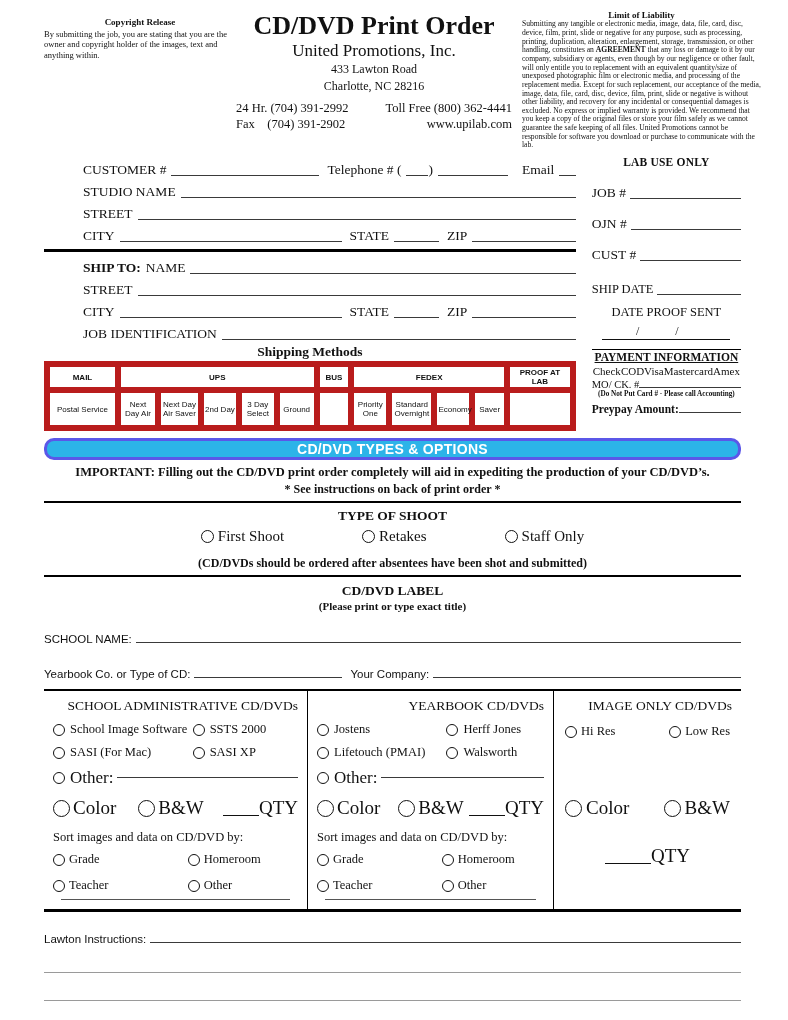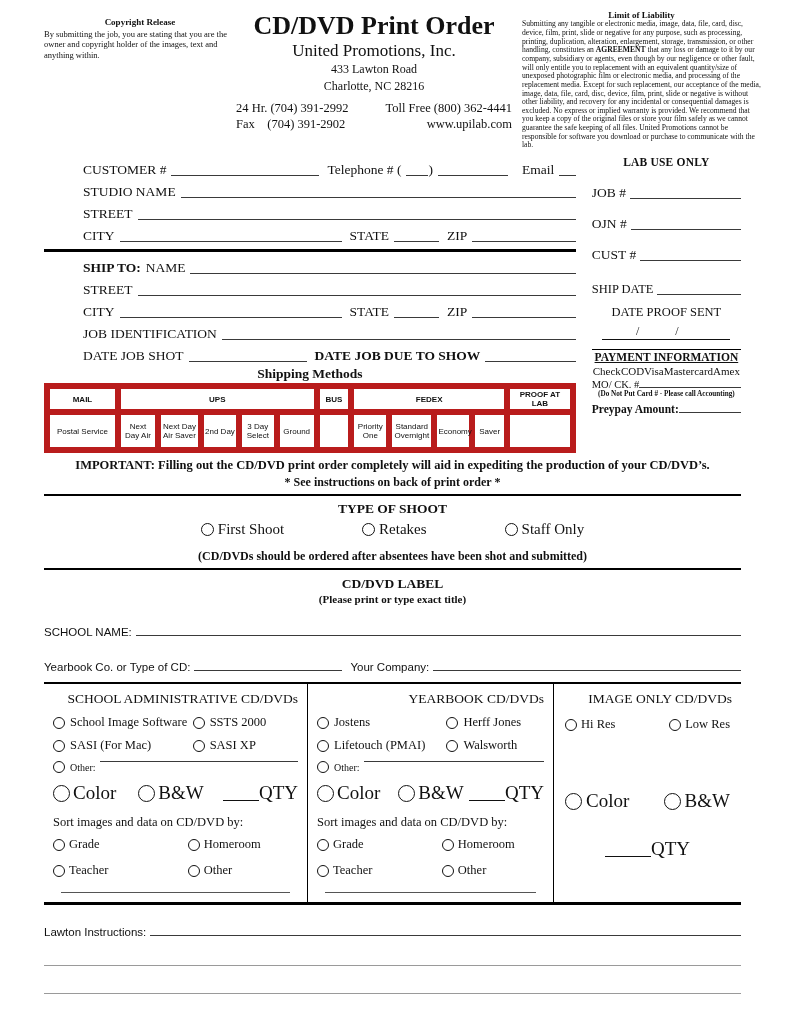--- a/index.html
+++ b/index.html
@@ -84,21 +84,21 @@
 
   
   .cols{display:flex;border-top:2px solid #000;border-bottom:3px solid #000;margin-top:9px;height:218px;}
   .colbox{box-sizing:border-box;padding:7px 9px 5px 9px;display:flex;flex-direction:column;}
   .c1{width:263px;}
   .c2{width:247px;border-left:1.5px solid #000;border-right:1.5px solid #000;}
   .c3{flex:1;}
   .col-title{font-weight:normal;font-size:13.5px;text-align:right;white-space:nowrap;}
   .optgrid{display:grid;grid-template-columns:57% 43%;row-gap:8px;margin-top:8px;font-size:12.5px;}
   .optgrid .opt{gap:5px;}
-  .other-row{display:flex;align-items:flex-start;margin-top:8px;font-size:10px;}
+  .other-row{display:flex;align-items:center;margin-top:8px;font-size:17px;}
   .other-row .opt{gap:5px;}
   .other-row .line{margin-left:4px;}
   .colorrow{display:flex;align-items:center;margin-top:9px;font-size:19px;}
   .colorrow .opt{gap:3px;}
   .qty-line{width:36px;border-bottom:1.5px solid #111;align-self:flex-end;margin-bottom:3px;}
   .sort-title{font-size:12.5px;margin-top:11px;}
   .sortgrid{display:grid;grid-template-columns:55% 45%;row-gap:11px;margin-top:7px;font-size:12.5px;}
   .spacer{flex:1;}
   .col-bottom-line{border-bottom:1px solid #555;margin:0 8px 4px 8px;}
   .c3 .res-row{display:flex;justify-content:space-between;margin-top:10px;font-size:12.5px;padding:0 2px;}
@@ -202,27 +202,20 @@
           <span class="gap8"></span>
           <span class="lbl">ZIP</span>
           <span class="line"></span>
         </div>
 
         <div class="frow">
           <span class="lbl">JOB IDENTIFICATION</span>
           <span class="line"></span>
         </div>
 
-        <div class="frow">
-          <span class="lbl">DATE JOB SHOT</span>
-          <span class="line lw120"></span>
-          <span class="gap8"></span>
-          <span class="lbl b">DATE JOB DUE TO SHOW</span>
-          <span class="line"></span>
-        </div>
 
         <div class="ship-title">Shipping Methods</div>
 
         <table class="ship">
           <colgroup>
             <col style="width:13.5%">
               <col style="width:7.6%">
               <col style="width:8.2%">
               <col style="width:7.2%">
             <col style="width:7.2%">
@@ -297,20 +290,21 @@
           </div>
           <div class="pay-note">(Do Not Put Card # - Please call Accounting)</div>
           <div class="prepay-row">
             <span class="lbl">Preypay Amount:</span>
             <span class="line"></span>
           </div>
         </div>
       </div>
     </div>
 
+    <div class="banner">CD/DVD TYPES &amp; OPTIONS</div>
 
     <div class="important1">IMPORTANT: Filling out the CD/DVD print order completely will aid in expediting the production of your CD/DVD’s.</div>
     <div class="important2">* See instructions on back of print order *</div>
     <div class="rule"></div>
 
     <div class="shoot-title">TYPE OF SHOOT</div>
     <div class="shoot-opts">
       <span class="opt">
           <span class="radio md"></span>
           <span>First Shoot</span>

